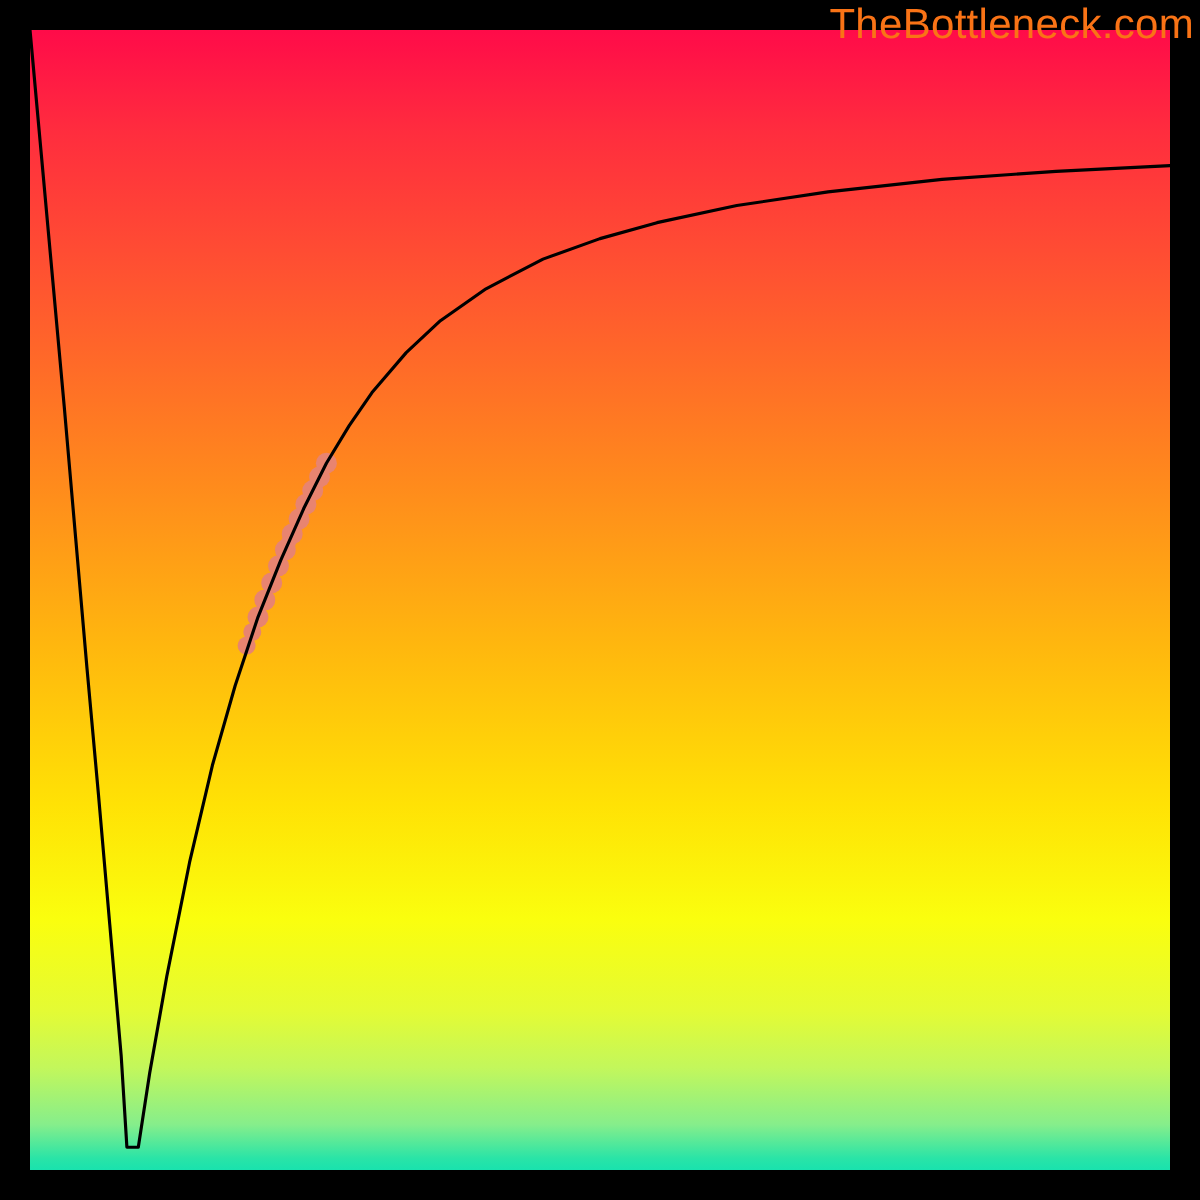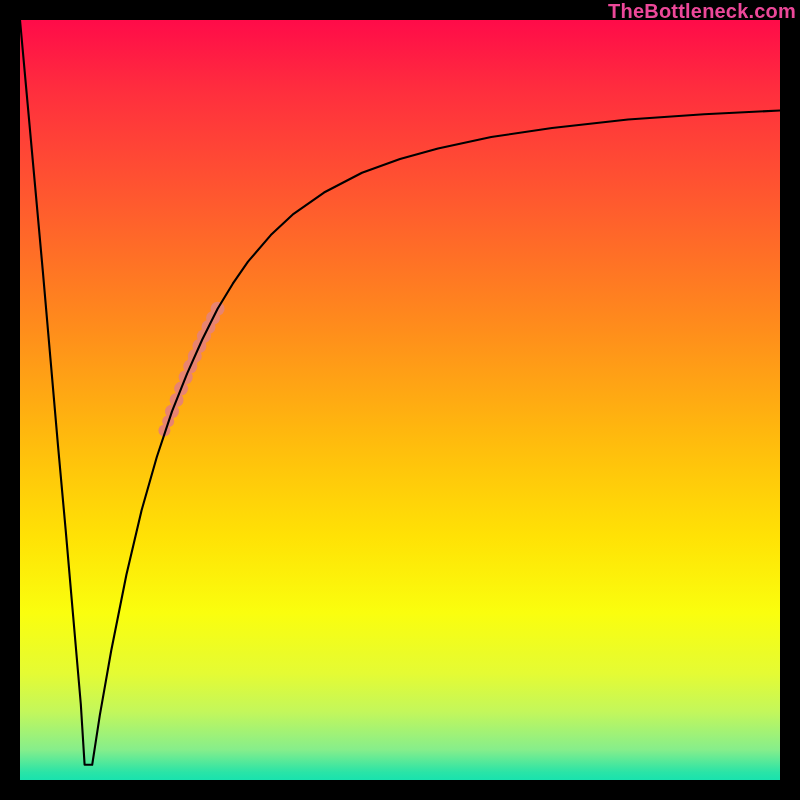--- a/index.html
+++ b/index.html
@@ -34,24 +34,24 @@
       #c3f75b 91%,
       #86ee8b 96%,
       #29e4a7 99%,
       #19e2ae 100%
     );
   }
   .watermark {
     position: absolute;
     top: 0px;
     right: 4px;
-    color: #ec4899;
+    color: #f97316;
     font-family: Arial, Helvetica, sans-serif;
-    font-size: 20px;
-    font-weight: 700;
+    font-size: 28px;
+    font-weight: 400;
     letter-spacing: 0.2px;
     user-select: none;
   }
   svg.curve-layer {
     position: absolute;
     left: 0;
     top: 0;
     width: 760px;
     height: 760px;
     overflow: visible;

